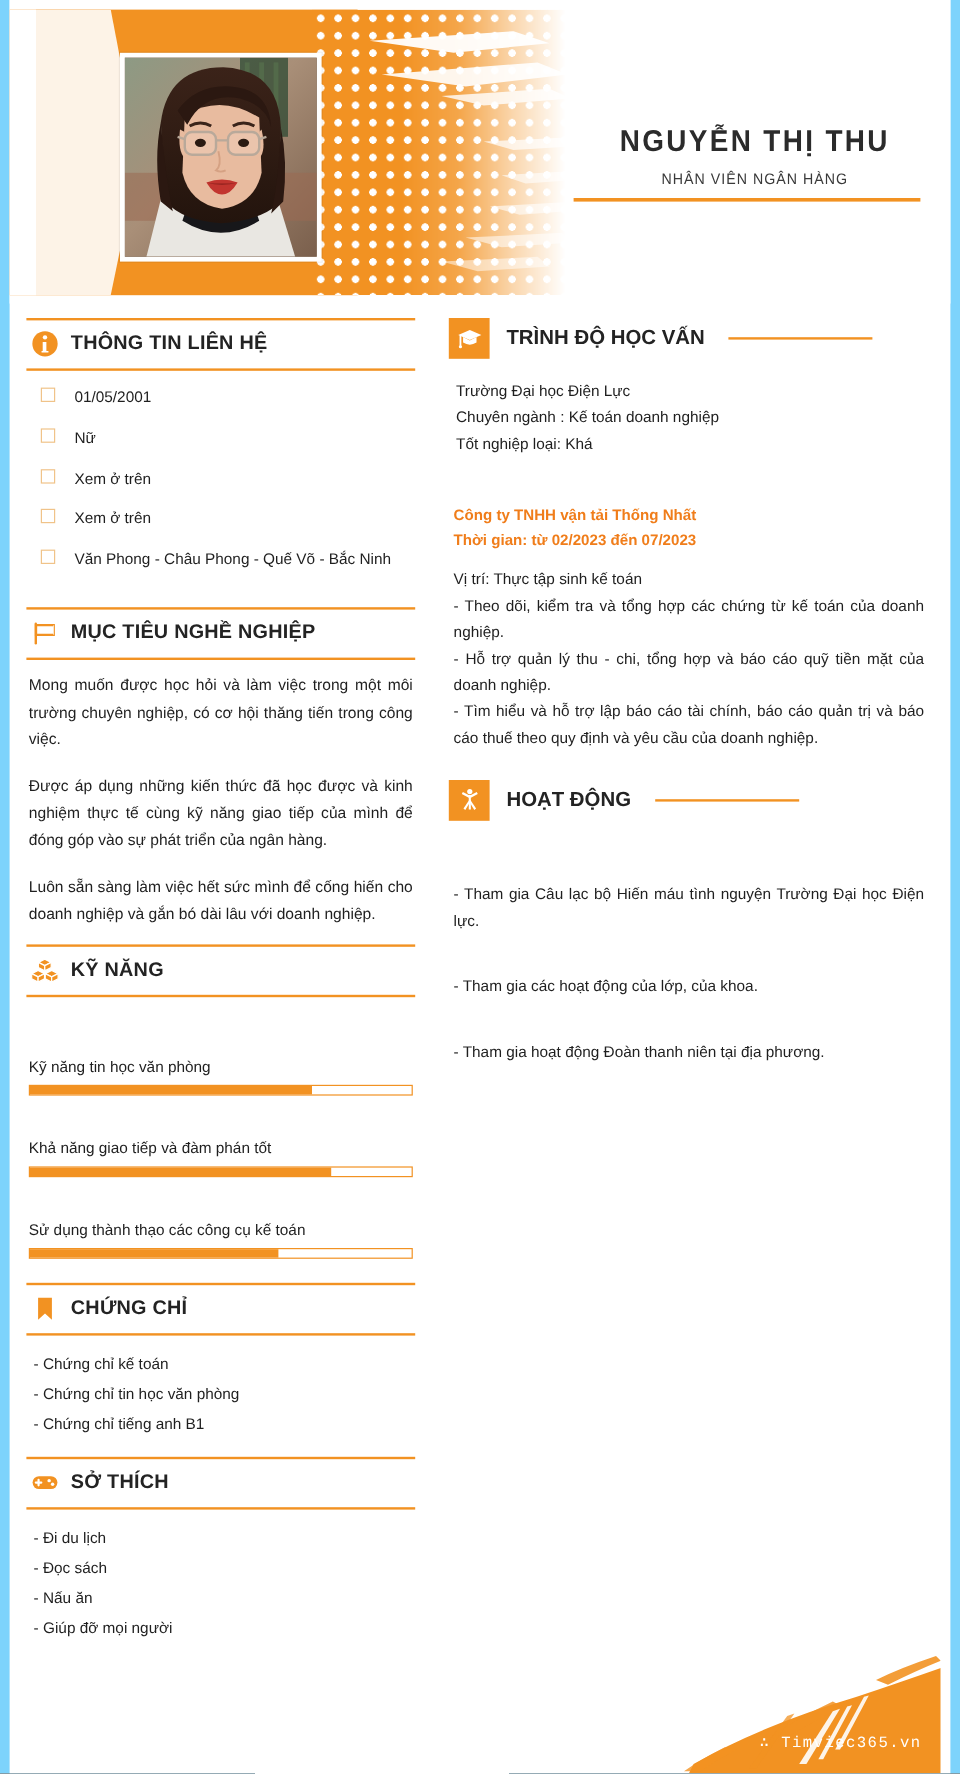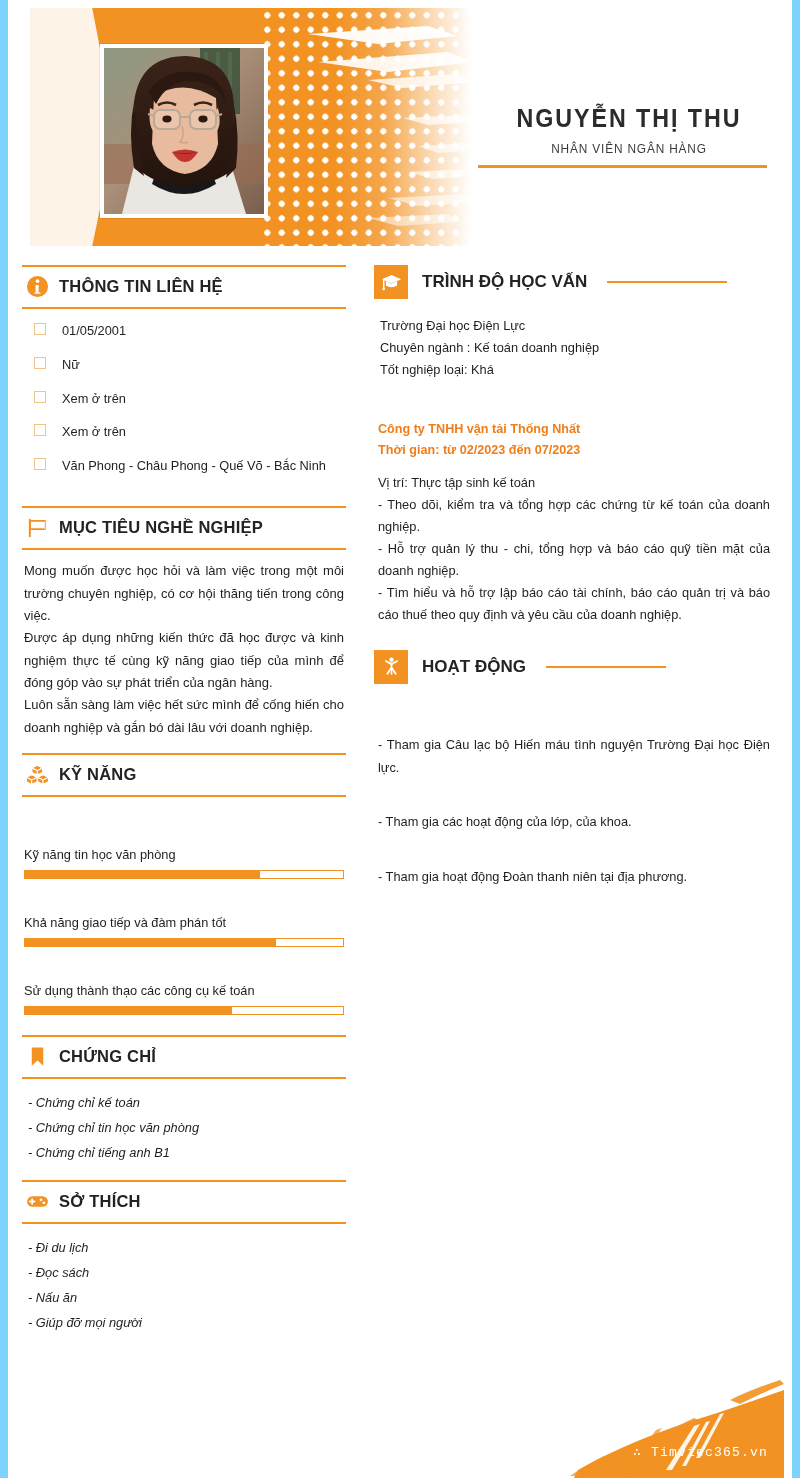--- a/index.html
+++ b/index.html
@@ -176,42 +176,41 @@
   }
 
   
   .para {
     font-size: 13px;
     color: #1f1f1f;
     line-height: 1.72;
     text-align: justify;
     padding: 10px 2px 12px 2px;
   }
-  .para p + p { margin-top: 0; }
+  .para p + p { margin-top: 17px; }
 
   
   .skills { padding: 14px 2px 12px 2px; }
   .skill { margin-bottom: 17px; }
   .skill:last-child { margin-bottom: 6px; }
   .skill-label { font-size: 12.8px; color: #1f1f1f; margin-bottom: 8px; margin-top: 36px; }
   .bar {
     height: 9px;
     border: 1.2px solid #f29222;
     background: #ffffff;
   }
   .bar-fill { height: 100%; background: #f29222; }
 
   
   .list { padding: 12px 2px 12px 6px; }
   .list li {
     list-style: none;
     font-size: 12.8px;
     color: #1f1f1f;
     line-height: 1.95;
-    font-style: italic;
   }
 
   
   .r-lines { padding: 12px 0 26px 6px; }
   .r-lines div { font-size: 12.8px; color: #1f1f1f; line-height: 1.72; }
   .exp-head { padding: 12px 0 4px 4px; }
   .exp-head div {
     font-size: 12.6px; font-weight: bold; color: #f07d1a; line-height: 1.7;
   }
   .exp-body { padding: 6px 4px 24px 4px; }

